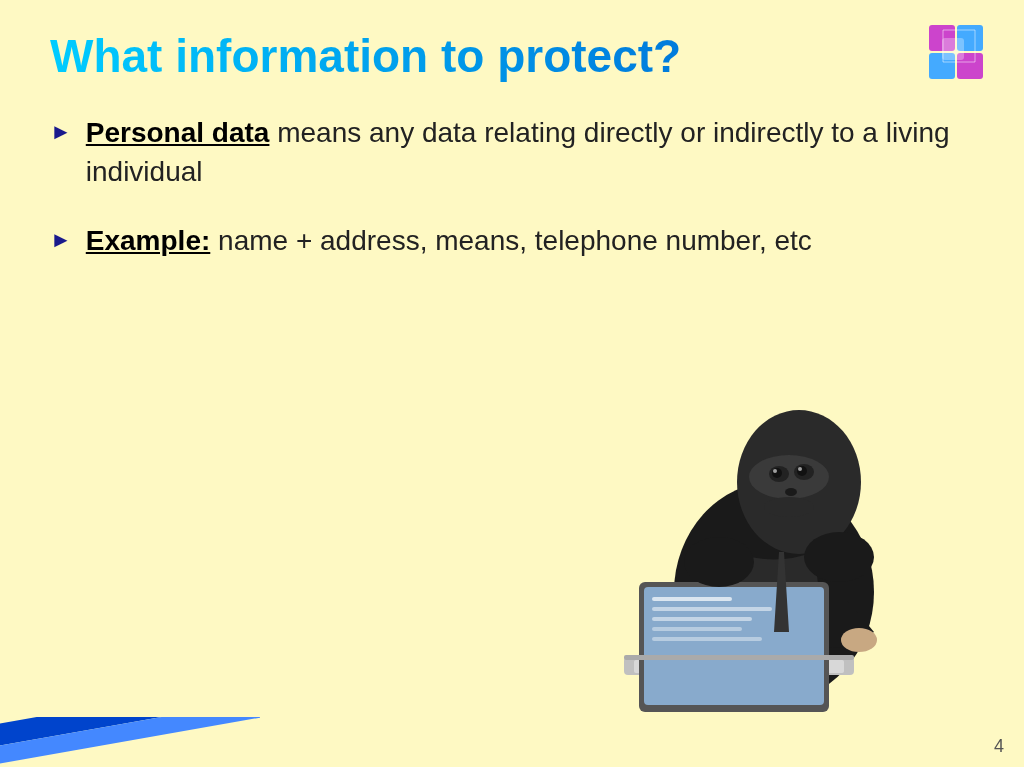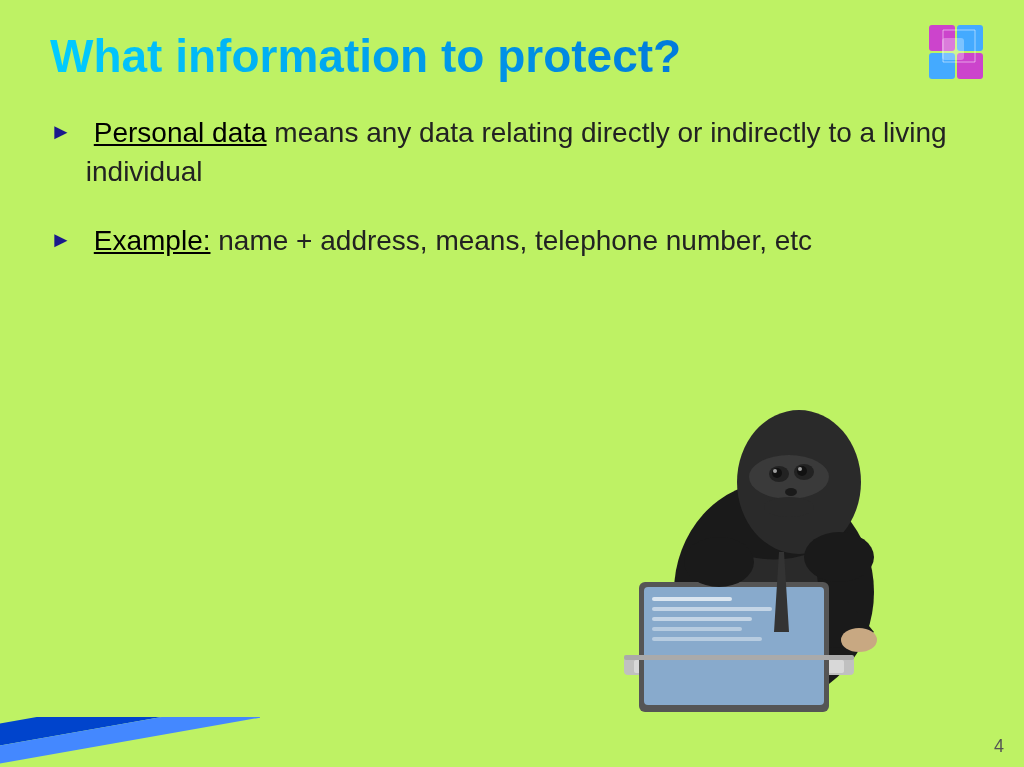--- a/index.html
+++ b/index.html
@@ -12,21 +12,21 @@
       width: 1024px;
       height: 767px;
       overflow: hidden;
       background: #fff;
       font-family: Arial, sans-serif;
     }
 
     .slide {
       width: 1024px;
       height: 767px;
-      background: #bef264;
+      background: #fef9c3;
       position: relative;
       padding: 30px 50px 30px 50px;
     }
 
     
     .slide-title {
       font-size: 46px;
       font-weight: bold;
       color: #00aaff;
       margin-bottom: 30px;
@@ -70,24 +70,23 @@
       margin-top: 4px;
       flex-shrink: 0;
       font-weight: bold;
     }
 
     .bullet-text {
       flex: 1;
     }
 
     .bullet-text strong {
-      font-weight: normal;
+      font-weight: bold;
       text-decoration: underline;
       color: #000;
-      margin-left: 8px;
     }
 
     
     .bottom-bars {
       position: absolute;
       bottom: 0;
       left: 0;
       width: 280px;
       height: 60px;
       display: flex;

